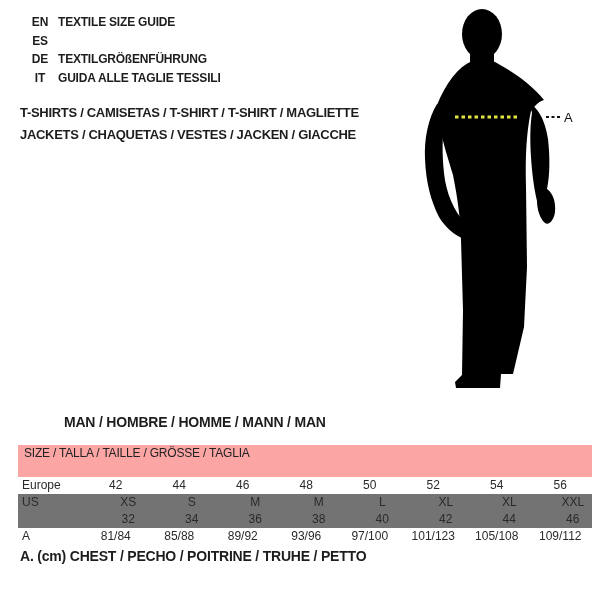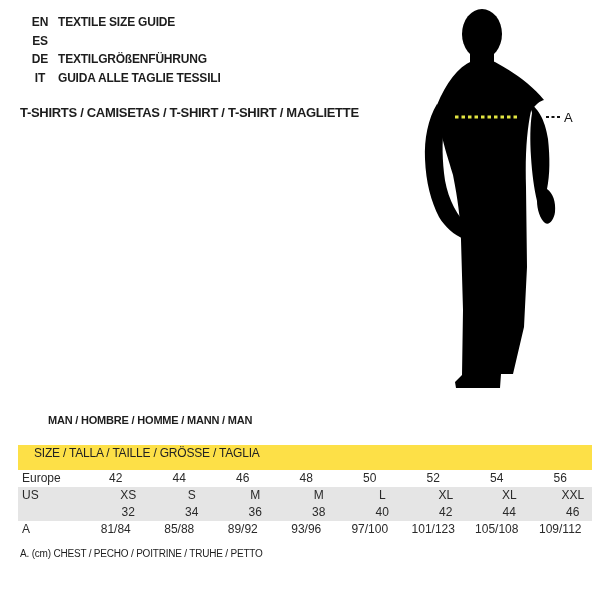--- a/index.html
+++ b/index.html
@@ -7,31 +7,31 @@
     width:600px;height:600px;position:relative;background:#ffffff;
     font-family:"Liberation Sans", sans-serif;color:#1d1d1d;overflow:hidden;
   }
   
   .lang-block{position:absolute;left:22px;top:13px;font-weight:bold;font-size:12px;letter-spacing:-0.2px;text-align:center;}
   .lang-row{display:flex;height:18.5px;line-height:18.5px;}
   .lang-code{width:36px;}
   
   .cat-block{position:absolute;left:20px;top:102px;font-weight:bold;font-size:13px;letter-spacing:-0.3px;line-height:22px;}
   
-  .man-heading{position:absolute;left:20px;top:414px;font-weight:bold;font-size:11px;letter-spacing:-0.2px;padding-left:28px;}
-  .footnote{position:absolute;left:20px;top:548px;font-weight:normal;font-size:10px;letter-spacing:-0.2px;text-align:center;}
+  .man-heading{position:absolute;left:36px;top:414px;font-weight:bold;font-size:14px;letter-spacing:-0.2px;padding-left:28px;}
+  .footnote{position:absolute;left:20px;top:548px;font-weight:bold;font-size:14px;letter-spacing:-0.2px;text-align:center;}
   
   .figure-wrap{position:absolute;left:400px;top:5px;width:180px;height:390px;}
   
   .size-table{position:absolute;left:18px;top:445px;width:574px;font-size:12px;color:#2a2a2a;}
-  .st-header{height:25px;line-height:17px;background:#fde047;padding-left:16px;color:#222;letter-spacing:-0.2px;}
+  .st-header{height:32px;line-height:17px;background:#fca5a5;padding-left:6px;color:#222;letter-spacing:-0.2px;}
   .st-row{display:grid;grid-template-columns:66px repeat(8,1fr);height:17px;line-height:17px;}
   .st-row .lbl{padding-left:4px;text-align:left;}
   .st-row .val{text-align:center;}
-  .band{background:#e5e5e5;gap:25px;}
+  .band{background:#737373;gap:25px;}
 </style>
 </head>
 <body>
 
 <div class="lang-block">
   <div class="lang-row">
     <span class="lang-code">EN</span>
     <span>TEXTILE SIZE GUIDE</span>
   </div>
   <div class="lang-row">
@@ -42,20 +42,21 @@
     <span>TEXTILGRÖßENFÜHRUNG</span>
   </div>
   <div class="lang-row">
     <span class="lang-code">IT</span>
     <span>GUIDA ALLE TAGLIE TESSILI</span>
   </div>
 </div>
 
 <div class="cat-block">
   <div>T-SHIRTS / CAMISETAS / T-SHIRT / T-SHIRT / MAGLIETTE</div>
+  <div>JACKETS / CHAQUETAS / VESTES / JACKEN / GIACCHE</div>
 </div>
 
 <div class="figure-wrap">
   <svg width="180" height="390" viewBox="0 0 180 390" xmlns="http://www.w3.org/2000/svg">
 
     <ellipse cx="82" cy="29" rx="20" ry="25" fill="#000"></ellipse>
 
     <rect x="70" y="42" width="24" height="22" fill="#000"></rect>
 
     <path fill="#000" d="

